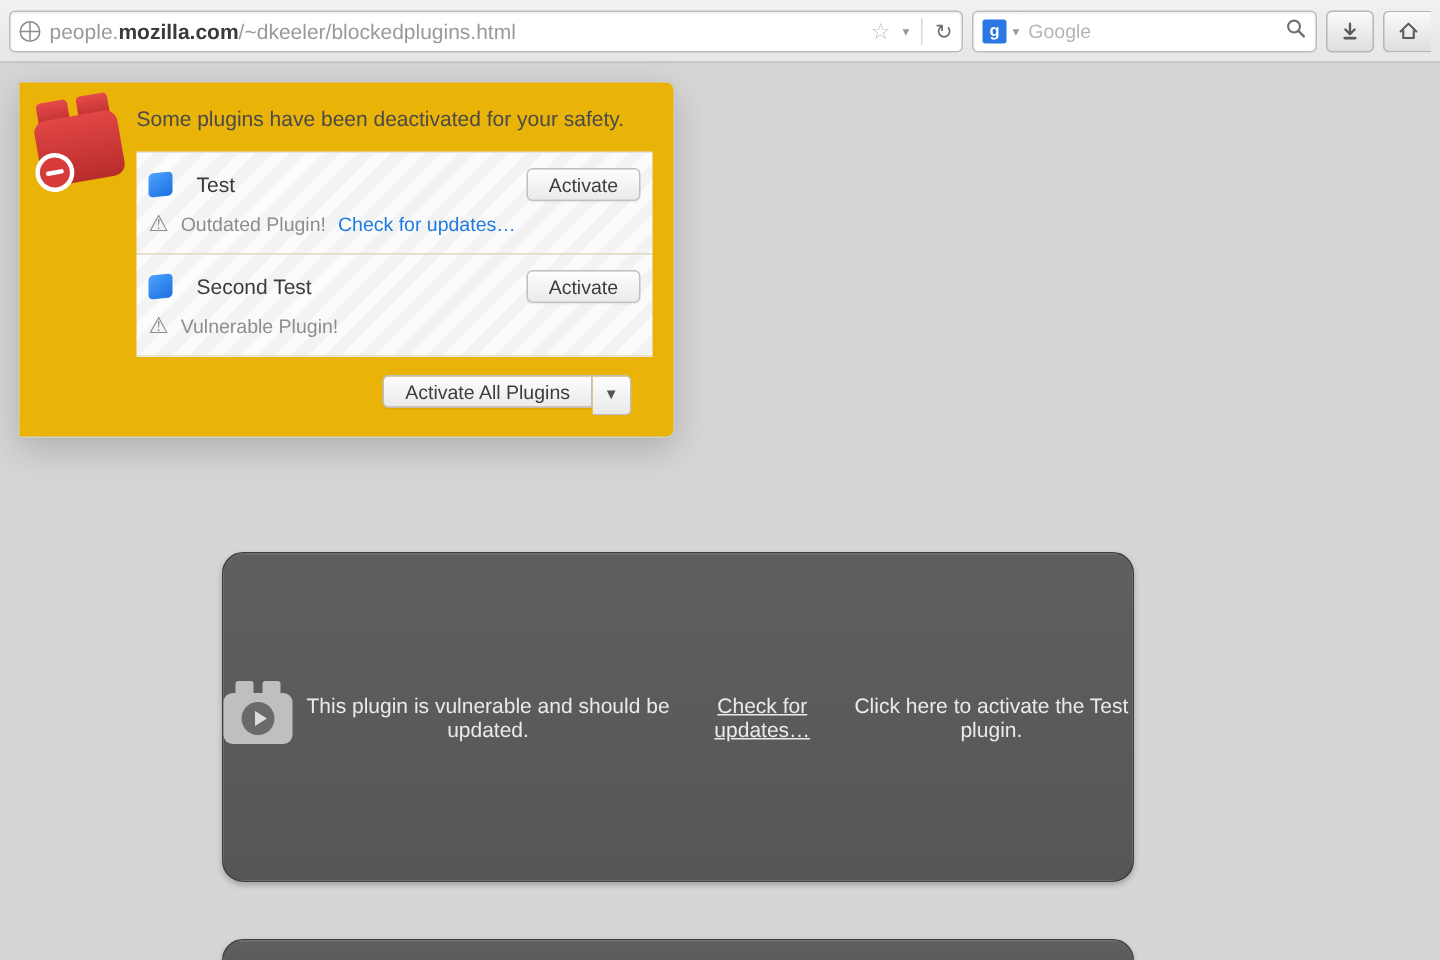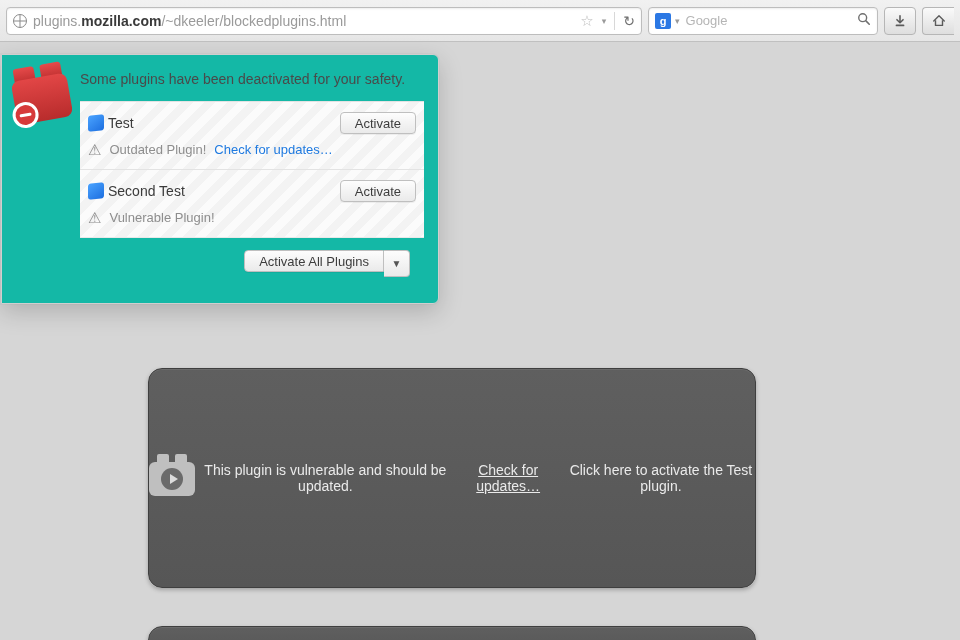--- a/index.html
+++ b/index.html
@@ -66,28 +66,28 @@
   .tb-btn {
     width:32px; height:28px;
     background:linear-gradient(#fafafa,#dedede);
     border:1px solid #b6b6b6; border-radius:4px;
     display:flex; align-items:center; justify-content:center;
     color:#5b5b5b; font-size:14px; cursor:pointer;
   }
 
   
   .popup {
-    position:absolute; left:1px; top:54px;
+    position:absolute; left:12px; top:54px;
     width:438px;
-    background:#14b8a6;
+    background:#eab308;
     border:1px solid #cfcfcf;
     border-top-right-radius:6px;
     border-bottom-right-radius:6px;
     box-shadow: 0 8px 24px rgba(0,0,0,.18), 0 0 0 1px rgba(0,0,0,.02);
-    padding-bottom:12px;
+    padding-bottom:0;
   }
   .popup-inner { display:flex; }
   .popup-icon-col { width:78px; padding:10px 0 0 0; display:flex; justify-content:center; }
   .popup-body { flex:1; padding:16px 14px 0 0; }
 
   .lego {
     width:56px; height:56px; position:relative;
     transform: rotate(-10deg);
   }
   .lego-top {
@@ -122,21 +122,21 @@
   .popup-title { font-size:14px; color:#4a4a4a; margin-bottom:14px; }
 
   .plugin-row {
     border-top:1px solid #e3e3e3;
     padding:10px 0 12px 0;
     background: repeating-linear-gradient(135deg,#fbfbfb 0 8px,#f3f3f3 8px 16px);
     border-radius:0;
   }
   .plugin-row:first-of-type { border-top:1px solid #e3e3e3; }
   .plugin-head {
-    display:flex; align-items:center; gap:4px; padding:0 8px;
+    display:flex; align-items:center; gap:16px; padding:0 8px;
   }
   .cube-icon {
     width:16px; height:16px; flex:none; position:relative;
   }
   .cube-icon::before{
     content:""; position:absolute; inset:0;
     background:linear-gradient(145deg,#4aa3ff,#1d6fe0);
     border-radius:3px;
     transform: skewY(-6deg);
   }
@@ -227,21 +227,21 @@
   .plugin-box .u { text-decoration:underline; cursor:pointer; color:#eaeaea; }
   .plugin-box-2 { height:30px; }
 </style>
 </head>
 <body>
 
 <div class="toolbar">
   <div class="urlbar">
     <span class="globe"></span>
     <span class="url-text">
-      <span>plugins.</span><b>mozilla.com</b><span>/~dkeeler/blockedplugins.html</span>
+      <span>people.</span><b>mozilla.com</b><span>/~dkeeler/blockedplugins.html</span>
     </span>
     <div class="url-right">
       <span class="star">☆</span>
       <span style="font-size:9px;color:#9a9a9a;">▾</span>
       <span class="vsep"></span>
       <span class="reload">↻</span>
     </div>
   </div>
 
   <div class="searchbar">

